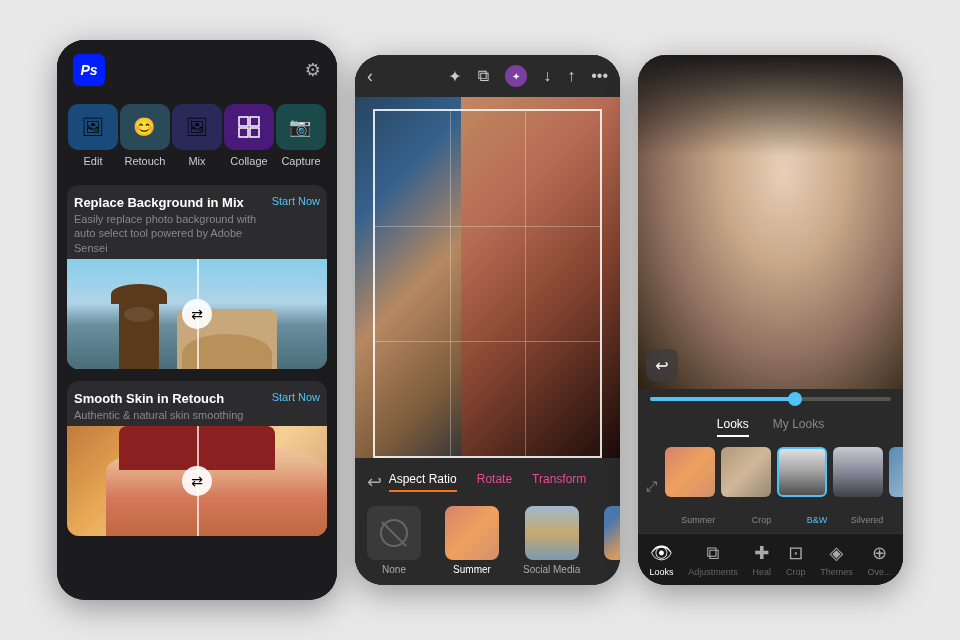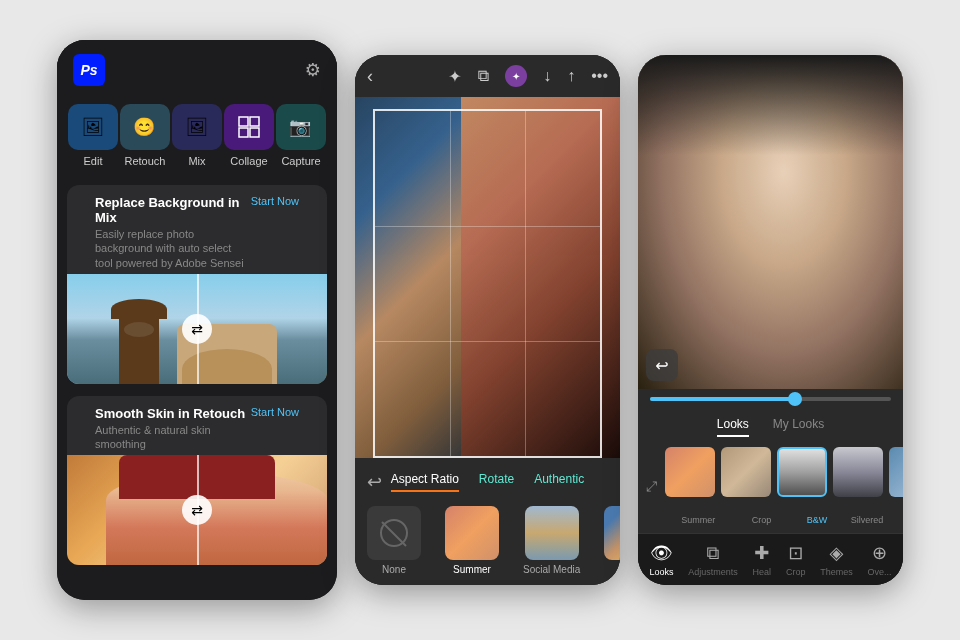--- a/index.html
+++ b/index.html
@@ -95,21 +95,21 @@
     .p1-card {
       background: #2c2c2e;
       margin: 6px 10px;
       border-radius: 12px;
       overflow: hidden;
     }
     .p1-card-header {
       display: flex;
       justify-content: space-between;
       align-items: flex-start;
-      padding: 10px 28px 4px;
+      padding: 10px 7px 4px;
     }
     .p1-card-title { font-size: 13px; font-weight: 700; color: #fff; }
     .p1-card-subtitle { font-size: 11px; color: #888; margin-top: 2px; line-height: 1.3; }
     .start-now { font-size: 11px; color: #4fc3f7; white-space: nowrap; }
 
     .p1-card-img {
       width: 100%;
       height: 110px;
       background: linear-gradient(135deg, #4a90d9 0%, #87ceeb 40%, #d4a855 70%, #8b6914 100%);
       position: relative;
@@ -234,21 +234,21 @@
       position: relative;
     }
     .p2-back-btn {
       position: absolute;
       left: 12px; top: 50%;
       transform: translateY(-50%);
       color: #aaa; font-size: 18px;
     }
     .p2-tab {
       font-size: 12px;
-      color: #5eead4;
+      color: #ec4899;
       padding-bottom: 4px;
     }
     .p2-tab.active {
       color: #fff;
       border-bottom: 2px solid #f97316;
     }
 
     .p2-presets {
       display: flex;
       gap: 24px;
@@ -571,21 +571,21 @@
           <div class="crop-grid-v1"></div>
           <div class="crop-grid-v2"></div>
         </div>
       </div>
 
       <div class="p2-bottom">
         <div class="p2-tabs">
           <span class="p2-back-btn">↩</span>
           <span class="p2-tab active">Aspect Ratio</span>
           <span class="p2-tab">Rotate</span>
-          <span class="p2-tab">Authentic</span>
+          <span class="p2-tab">Transform</span>
         </div>
 
         <div class="p2-presets">
           <div class="preset-item">
             <div class="preset-thumb">
               <div class="preset-none">
                 <div class="preset-none-icon"></div>
               </div>
             </div>
             <span class="preset-label">None</span>

